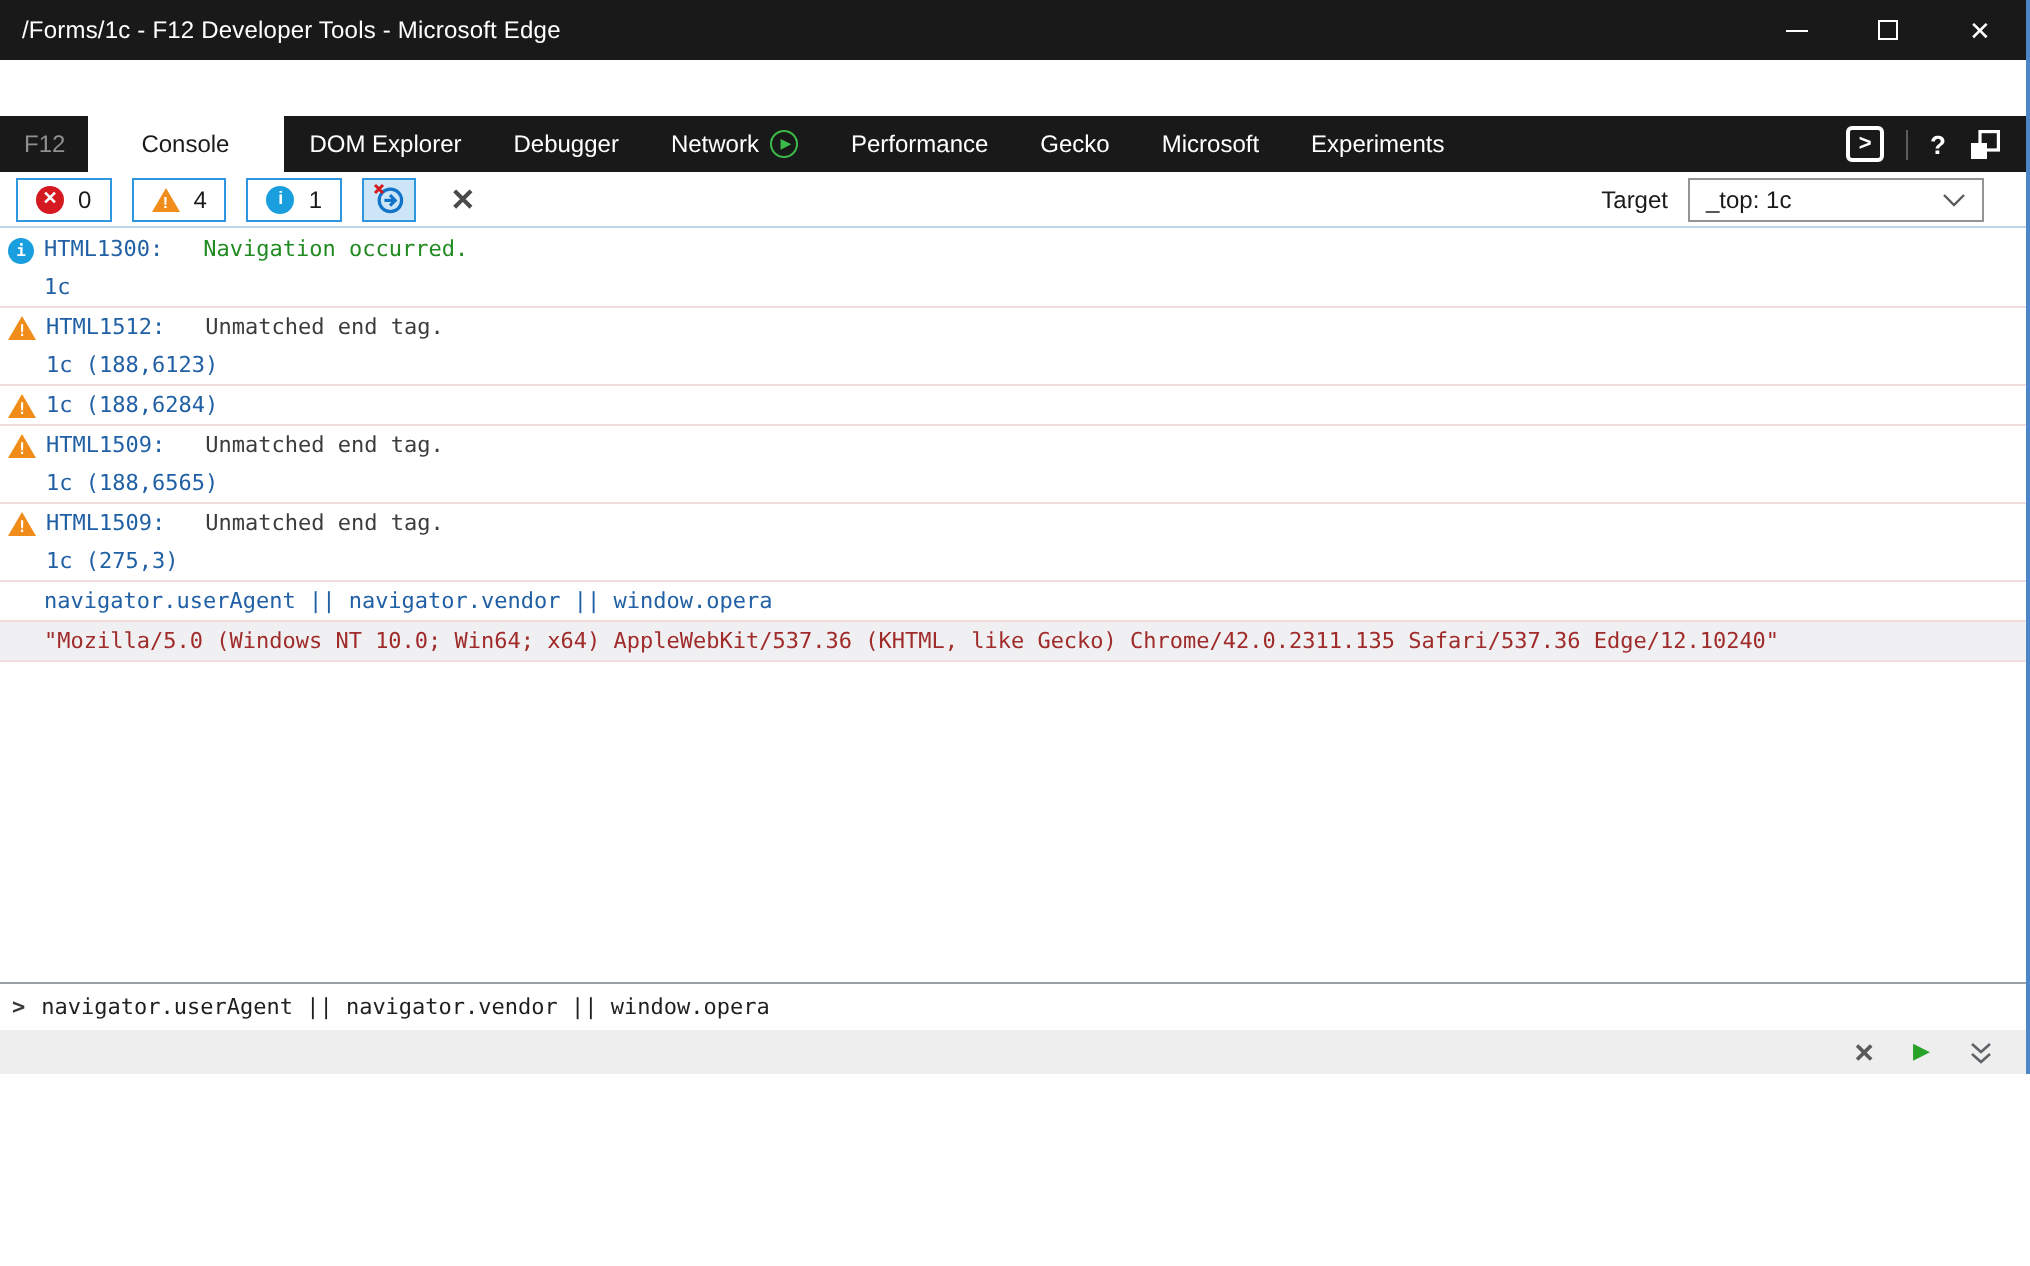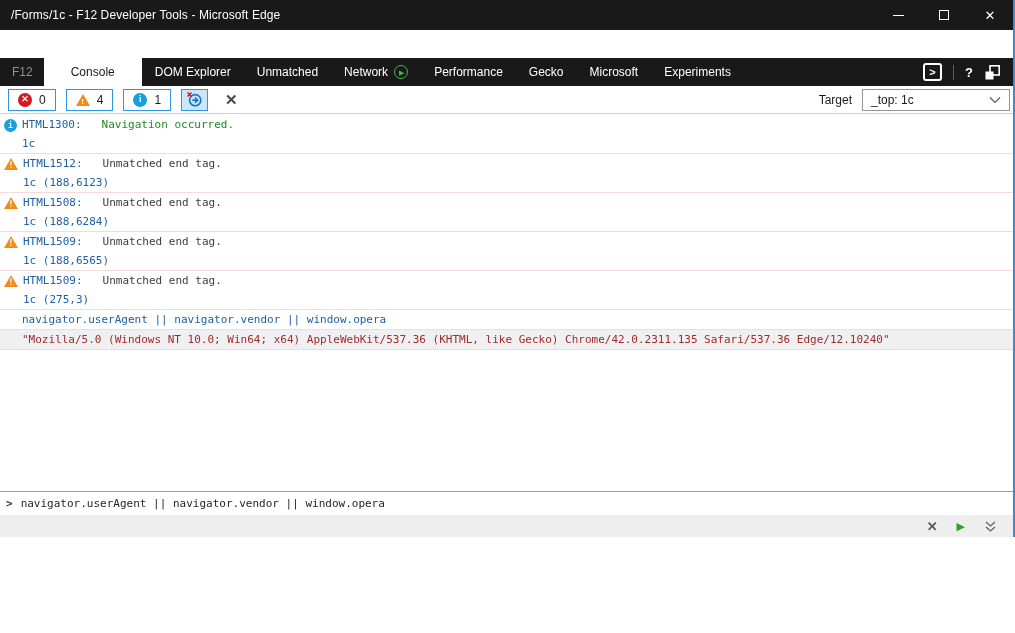--- a/index.html
+++ b/index.html
@@ -47,21 +47,21 @@
   .tri-icon::before { content:""; position:absolute; left:0; top:0; width:0; height:0;
                       border-left:7px solid transparent; border-right:7px solid transparent;
                       border-bottom:12px solid #ef8c1a; }
   .tri-icon .exc { position:absolute; left:0; top:2px; width:14px; text-align:center;
                    color:#fff; font-size:8px; font-weight:bold; line-height:11px; }
   .clear-x { font-size:15px; color:#4a4a4a; margin-left:7px; font-weight:bold; }
   .tb-spacer { flex:1; }
   .target-label { font-size:12px; color:#1a1a1a; }
   .target-select { width:148px; height:22px; border:1px solid #949494; background:#fff;
                    display:flex; align-items:center; padding:0 8px; font-size:12px;
-                   color:#1a1a1a; margin-right:3px; }
+                   color:#1a1a1a; margin-right:21px; }
   .target-select .val { flex:1; }
 
   
   .output { flex:1; background:#fff; overflow:hidden; font-family:"DejaVu Sans Mono",monospace;
             font-size:11px; padding-top:1px; }
   .msg { display:flex; border-bottom:1px solid #f2dbdb; padding-left:4px; }
   .msg .micon { margin:4px 5px 0 0; }
   .msg .micon.sm { width:13px; height:13px; font-size:8px; }
   .mline { line-height:19px; white-space:pre; }
   .mcode { color:#2160a4; }
@@ -99,21 +99,21 @@
       <div class="win-btn">
           <span class="close-glyph">✕</span>
         </div>
     </div>
   </div>
 
   <div class="tabbar">
     <div class="tab f12">F12</div>
     <div class="tab active">Console</div>
     <div class="tab">DOM Explorer</div>
-    <div class="tab">Unmatched</div>
+    <div class="tab">Debugger</div>
     <div class="tab">
       <span>Network</span>
       <span class="net-badge">▶</span>
     </div>
     <div class="tab">Performance</div>
     <div class="tab">Gecko</div>
     <div class="tab">Microsoft</div>
     <div class="tab">Experiments</div>
     <div class="tabbar-right">
       <div class="popout-btn">&gt;</div>
@@ -178,21 +178,20 @@
         <div class="mline"><span class="mcode">HTML1512:</span><span class="mtext">Unmatched end tag.</span></div>
         <div class="msource">1c (188,6123)</div>
       </div>
     </div>
 
     <div class="msg">
       <span class="tri-icon micon">
           <span class="exc">!</span>
         </span>
       <div>
-        <div class="mline"><span class="mcode">HTML1508:</span><span class="mtext">Unmatched end tag.</span></div>
         <div class="msource">1c (188,6284)</div>
       </div>
     </div>
 
     <div class="msg">
       <span class="tri-icon micon">
           <span class="exc">!</span>
         </span>
       <div>
         <div class="mline"><span class="mcode">HTML1509:</span><span class="mtext">Unmatched end tag.</span></div>

